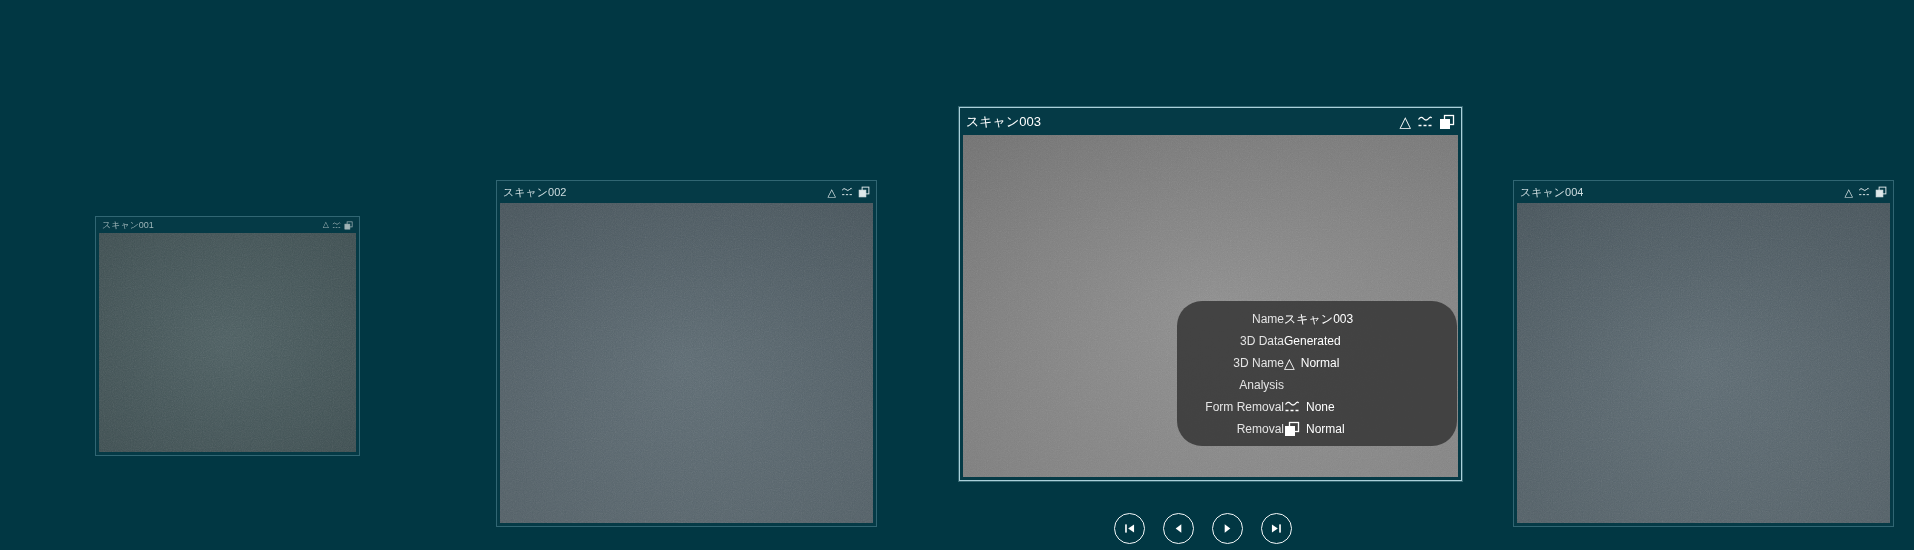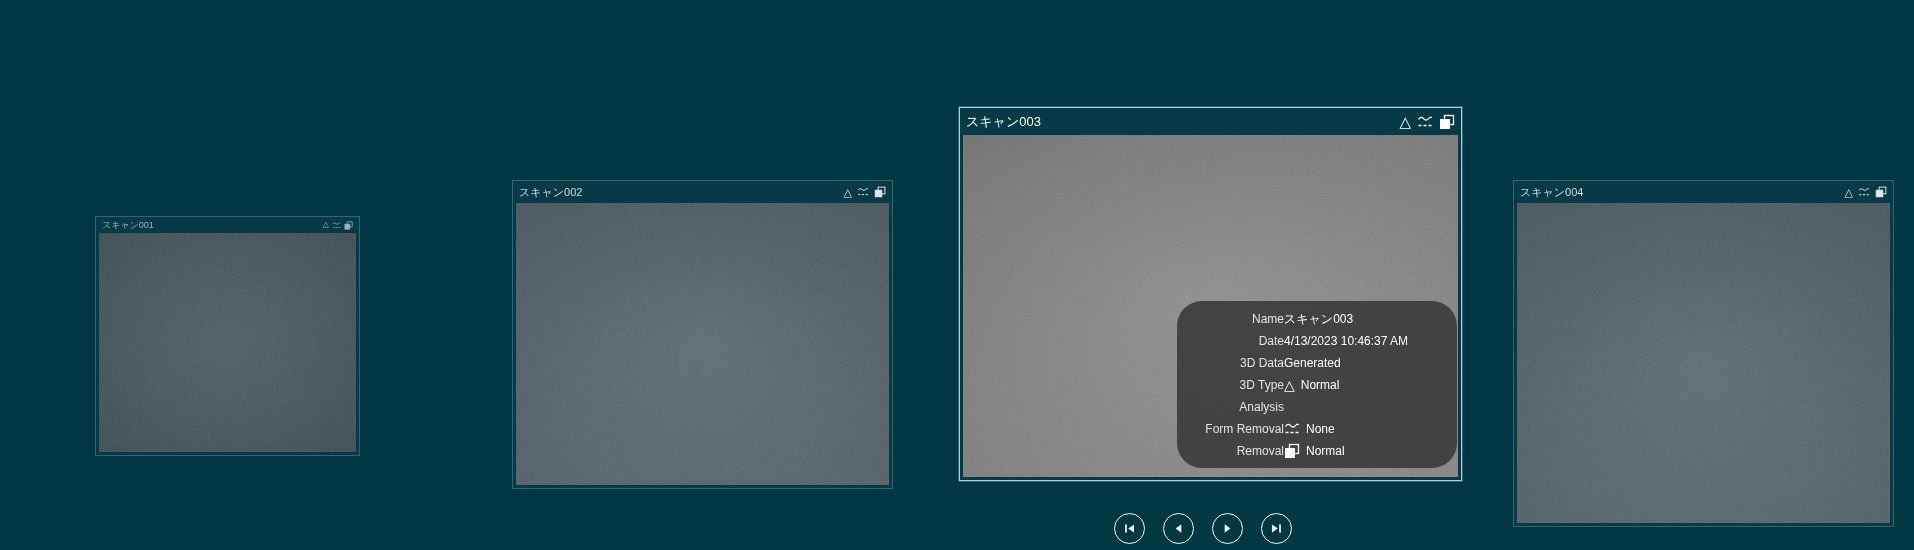--- a/index.html
+++ b/index.html
@@ -14,21 +14,21 @@
     border:1px solid rgba(104,158,170,0.45);
     background:rgba(255,255,255,0.02);
     box-sizing:border-box;
     text-align:right;
   }
   .card.selected{
     border:1.5px solid #aad0da;
     box-shadow:0 0 0 1px rgba(170,208,218,0.30);
   }
   .c1{left:95px;top:216px;width:265px;height:240px;}
-  .c2{left:512px;top:180px;width:381px;height:309px;}
+  .c2{left:496px;top:180px;width:381px;height:347px;}
   .c3{left:959px;top:107px;width:503px;height:374px;}
   .c4{left:1513px;top:180px;width:381px;height:347px;padding-left:32px;}
 
   .titlebar{
     position:absolute;left:0;right:0;top:0;
     display:flex;align-items:center;justify-content:space-between;
     padding:0 6px;box-sizing:border-box;
   }
   .c1 .titlebar{height:16px;}
   .c2 .titlebar,.c4 .titlebar{height:22px;}
@@ -183,33 +183,27 @@
   </div>
 
   <div class="tooltip">
     <div class="trow">
       <span class="tlabel">Name</span>
       <span class="tvalue">
           <span>スキャン003</span>
         </span>
     </div>
     <div class="trow">
-      <span class="tlabel">Date</span>
-      <span class="tvalue">
-          <span>4/13/2023 10:46:37 AM</span>
-        </span>
-    </div>
-    <div class="trow">
       <span class="tlabel">3D Data</span>
       <span class="tvalue">
           <span>Generated</span>
         </span>
     </div>
     <div class="trow">
-      <span class="tlabel">3D Type</span>
+      <span class="tlabel">3D Name</span>
       <span class="tvalue">
         <span class="tti">△</span>
         <span>Normal</span>
       </span>
     </div>
     <div class="trow">
       <span class="tlabel">Analysis</span>
       <span class="tvalue">
           <span></span>
         </span>

